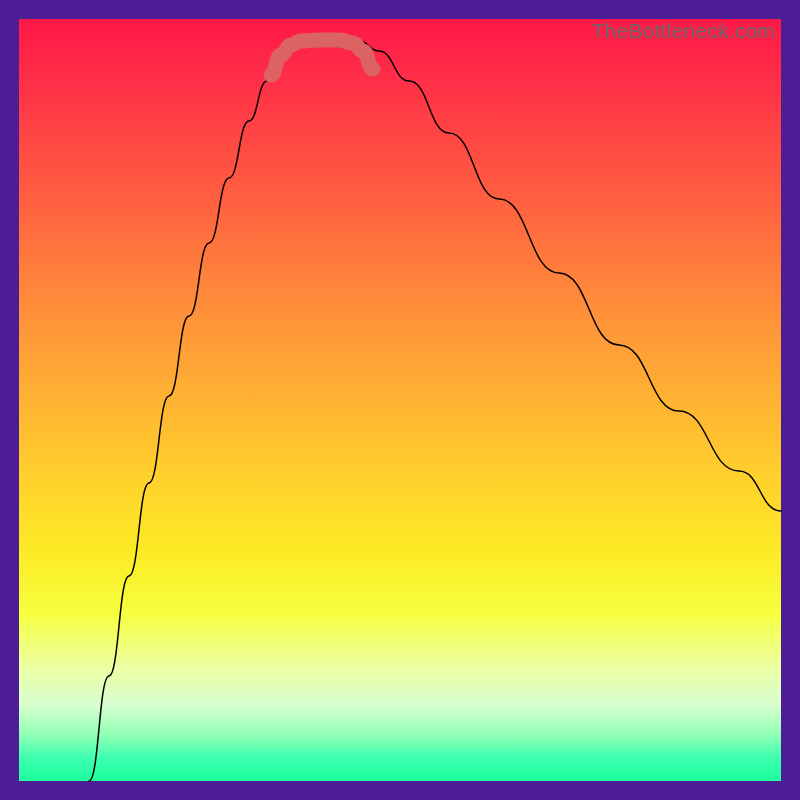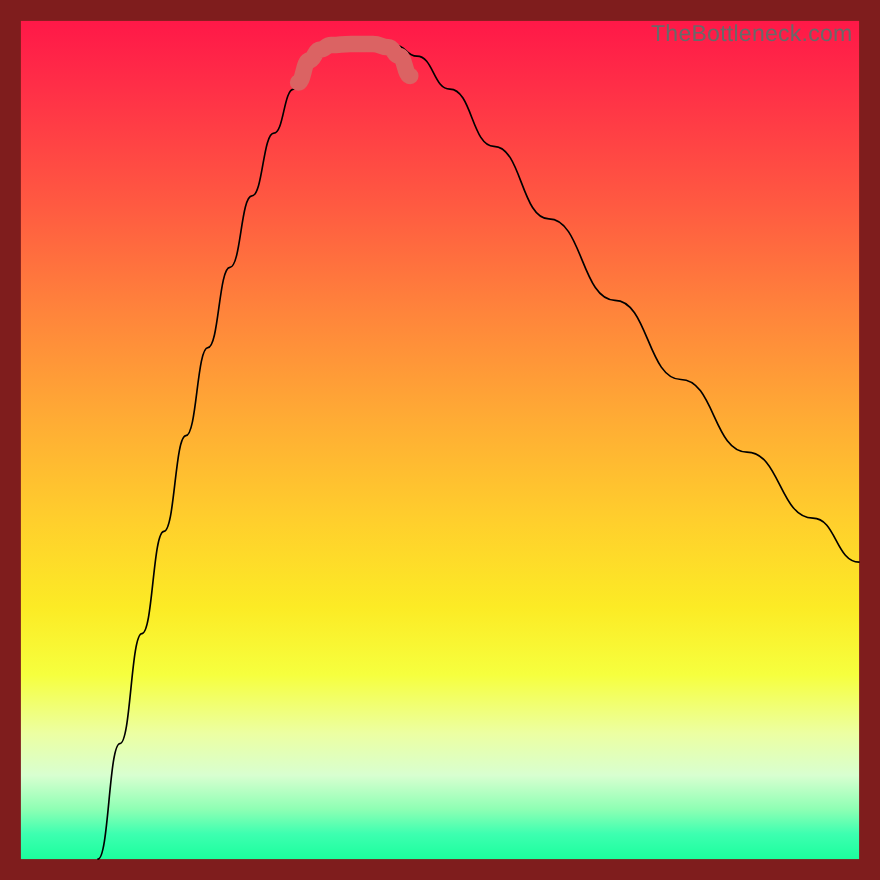--- a/index.html
+++ b/index.html
@@ -1,21 +1,21 @@
 <!DOCTYPE html>
 <html><head>
 <meta charset="utf-8">
 <style>
   * { margin: 0; padding: 0; box-sizing: border-box; }
   html, body { width: 800px; height: 800px; overflow: hidden; background: #000; }
   .stage {
     position: relative;
     width: 800px;
     height: 800px;
-    background: #7f1d1d;
+    background: #4c1d95;
   }
   .plot-frame {
     position: absolute;
     left: 19px;
     top: 19px;
     width: 762px;
     height: 762px;
     background: linear-gradient(
       to bottom,
       #ff1848 0%,

